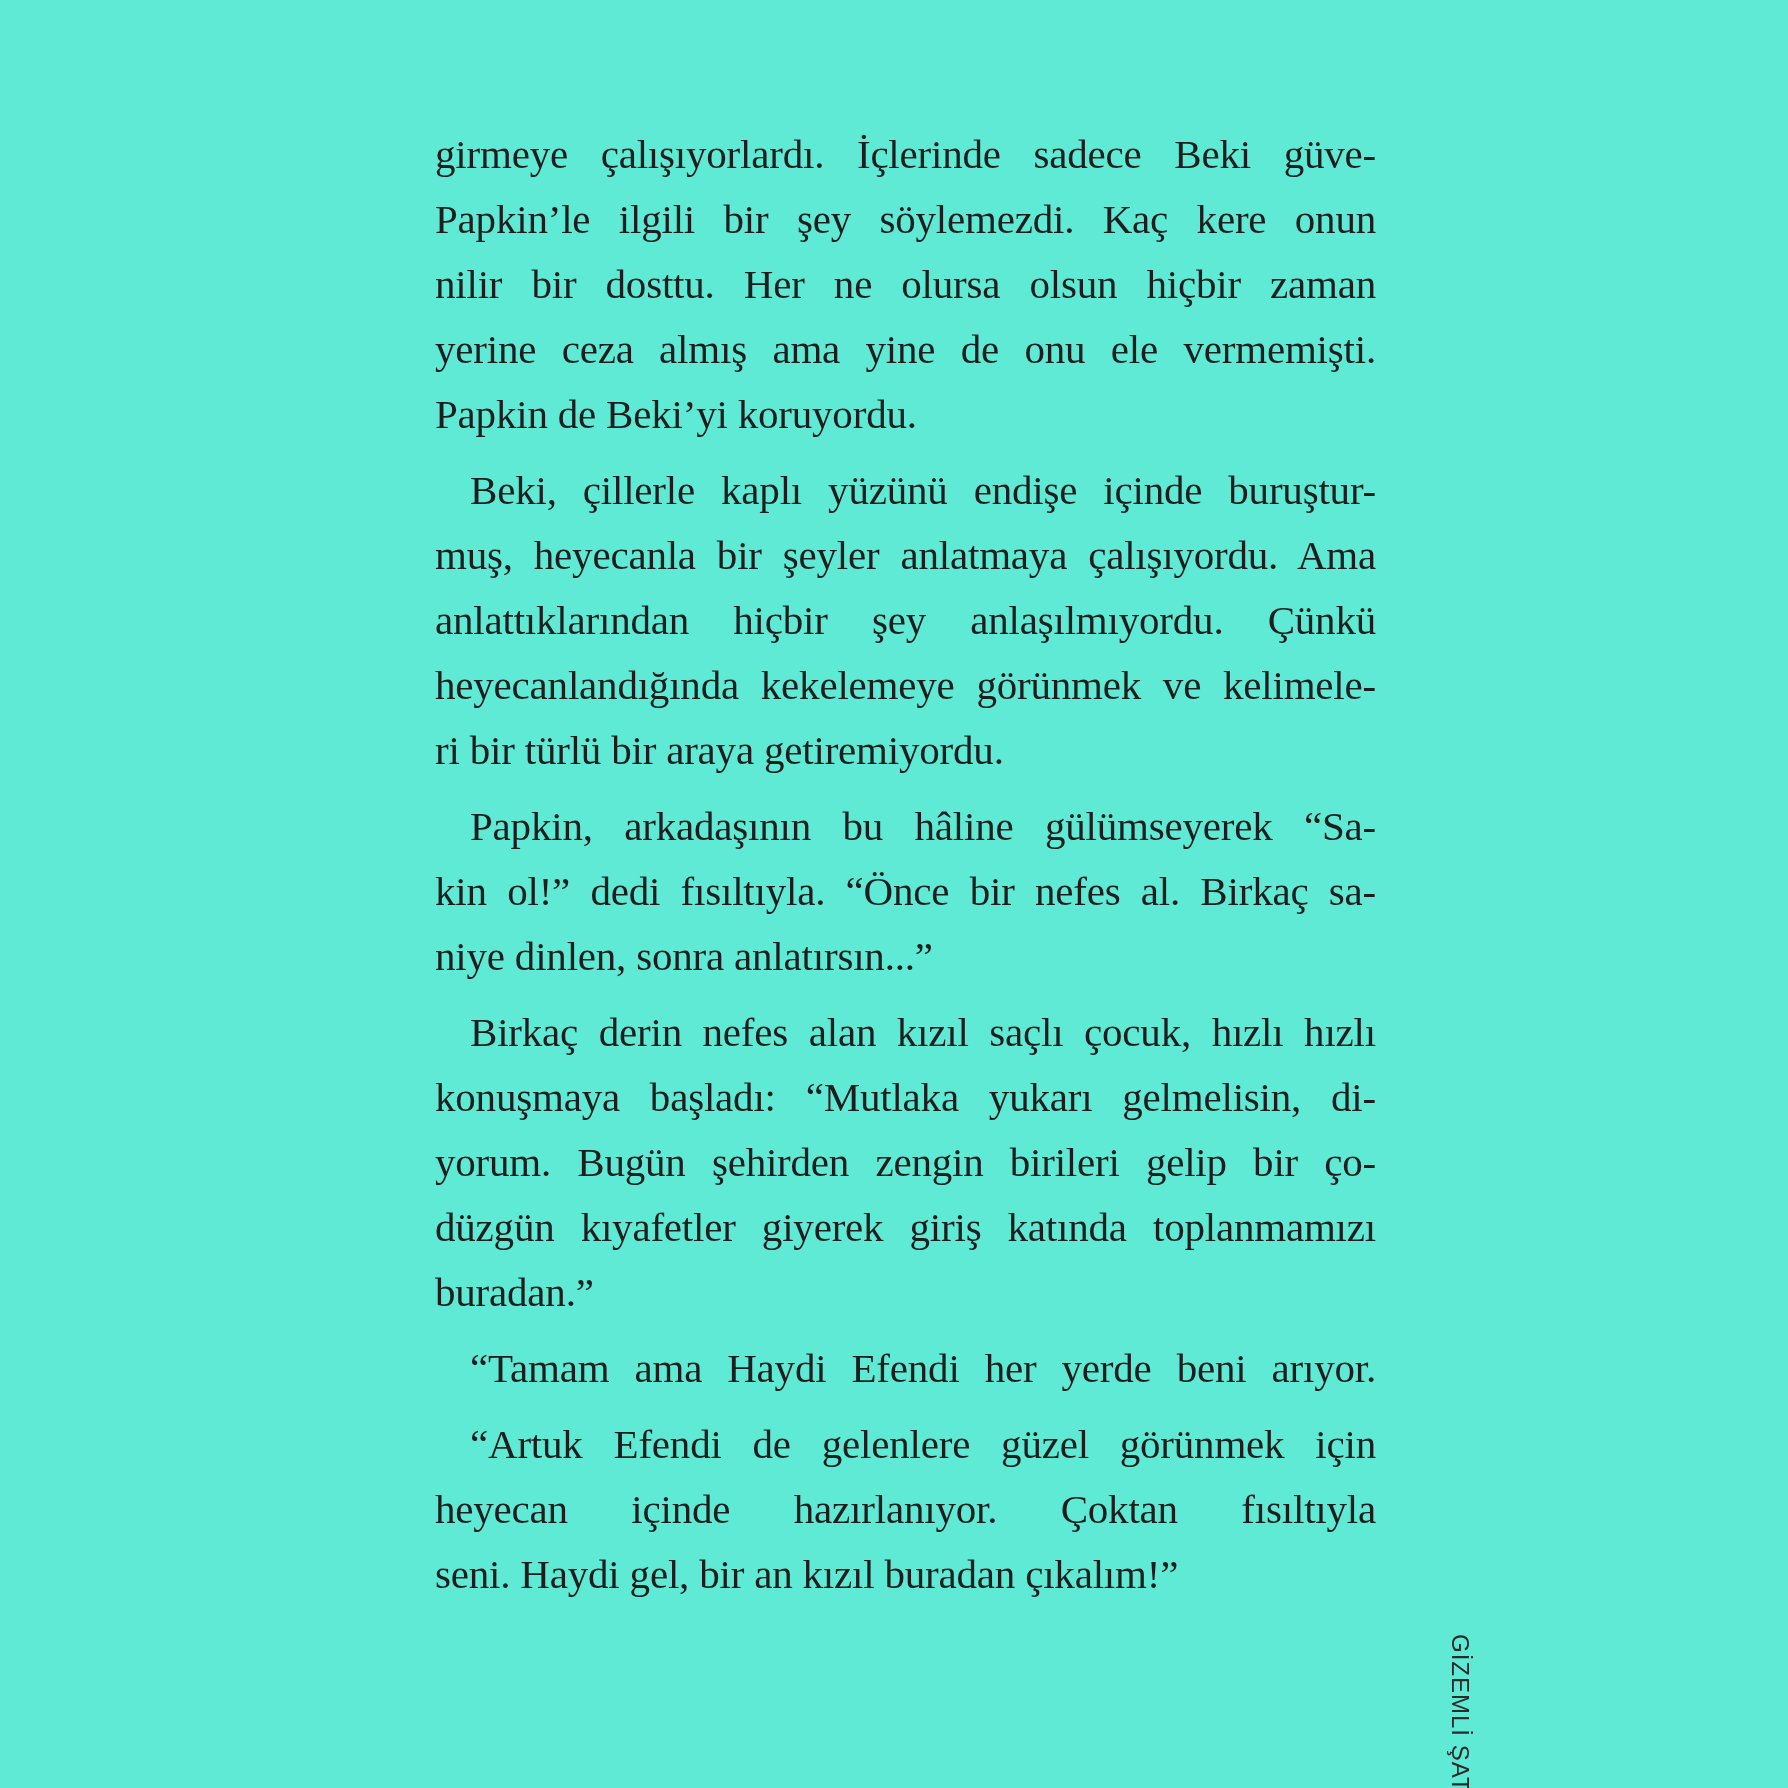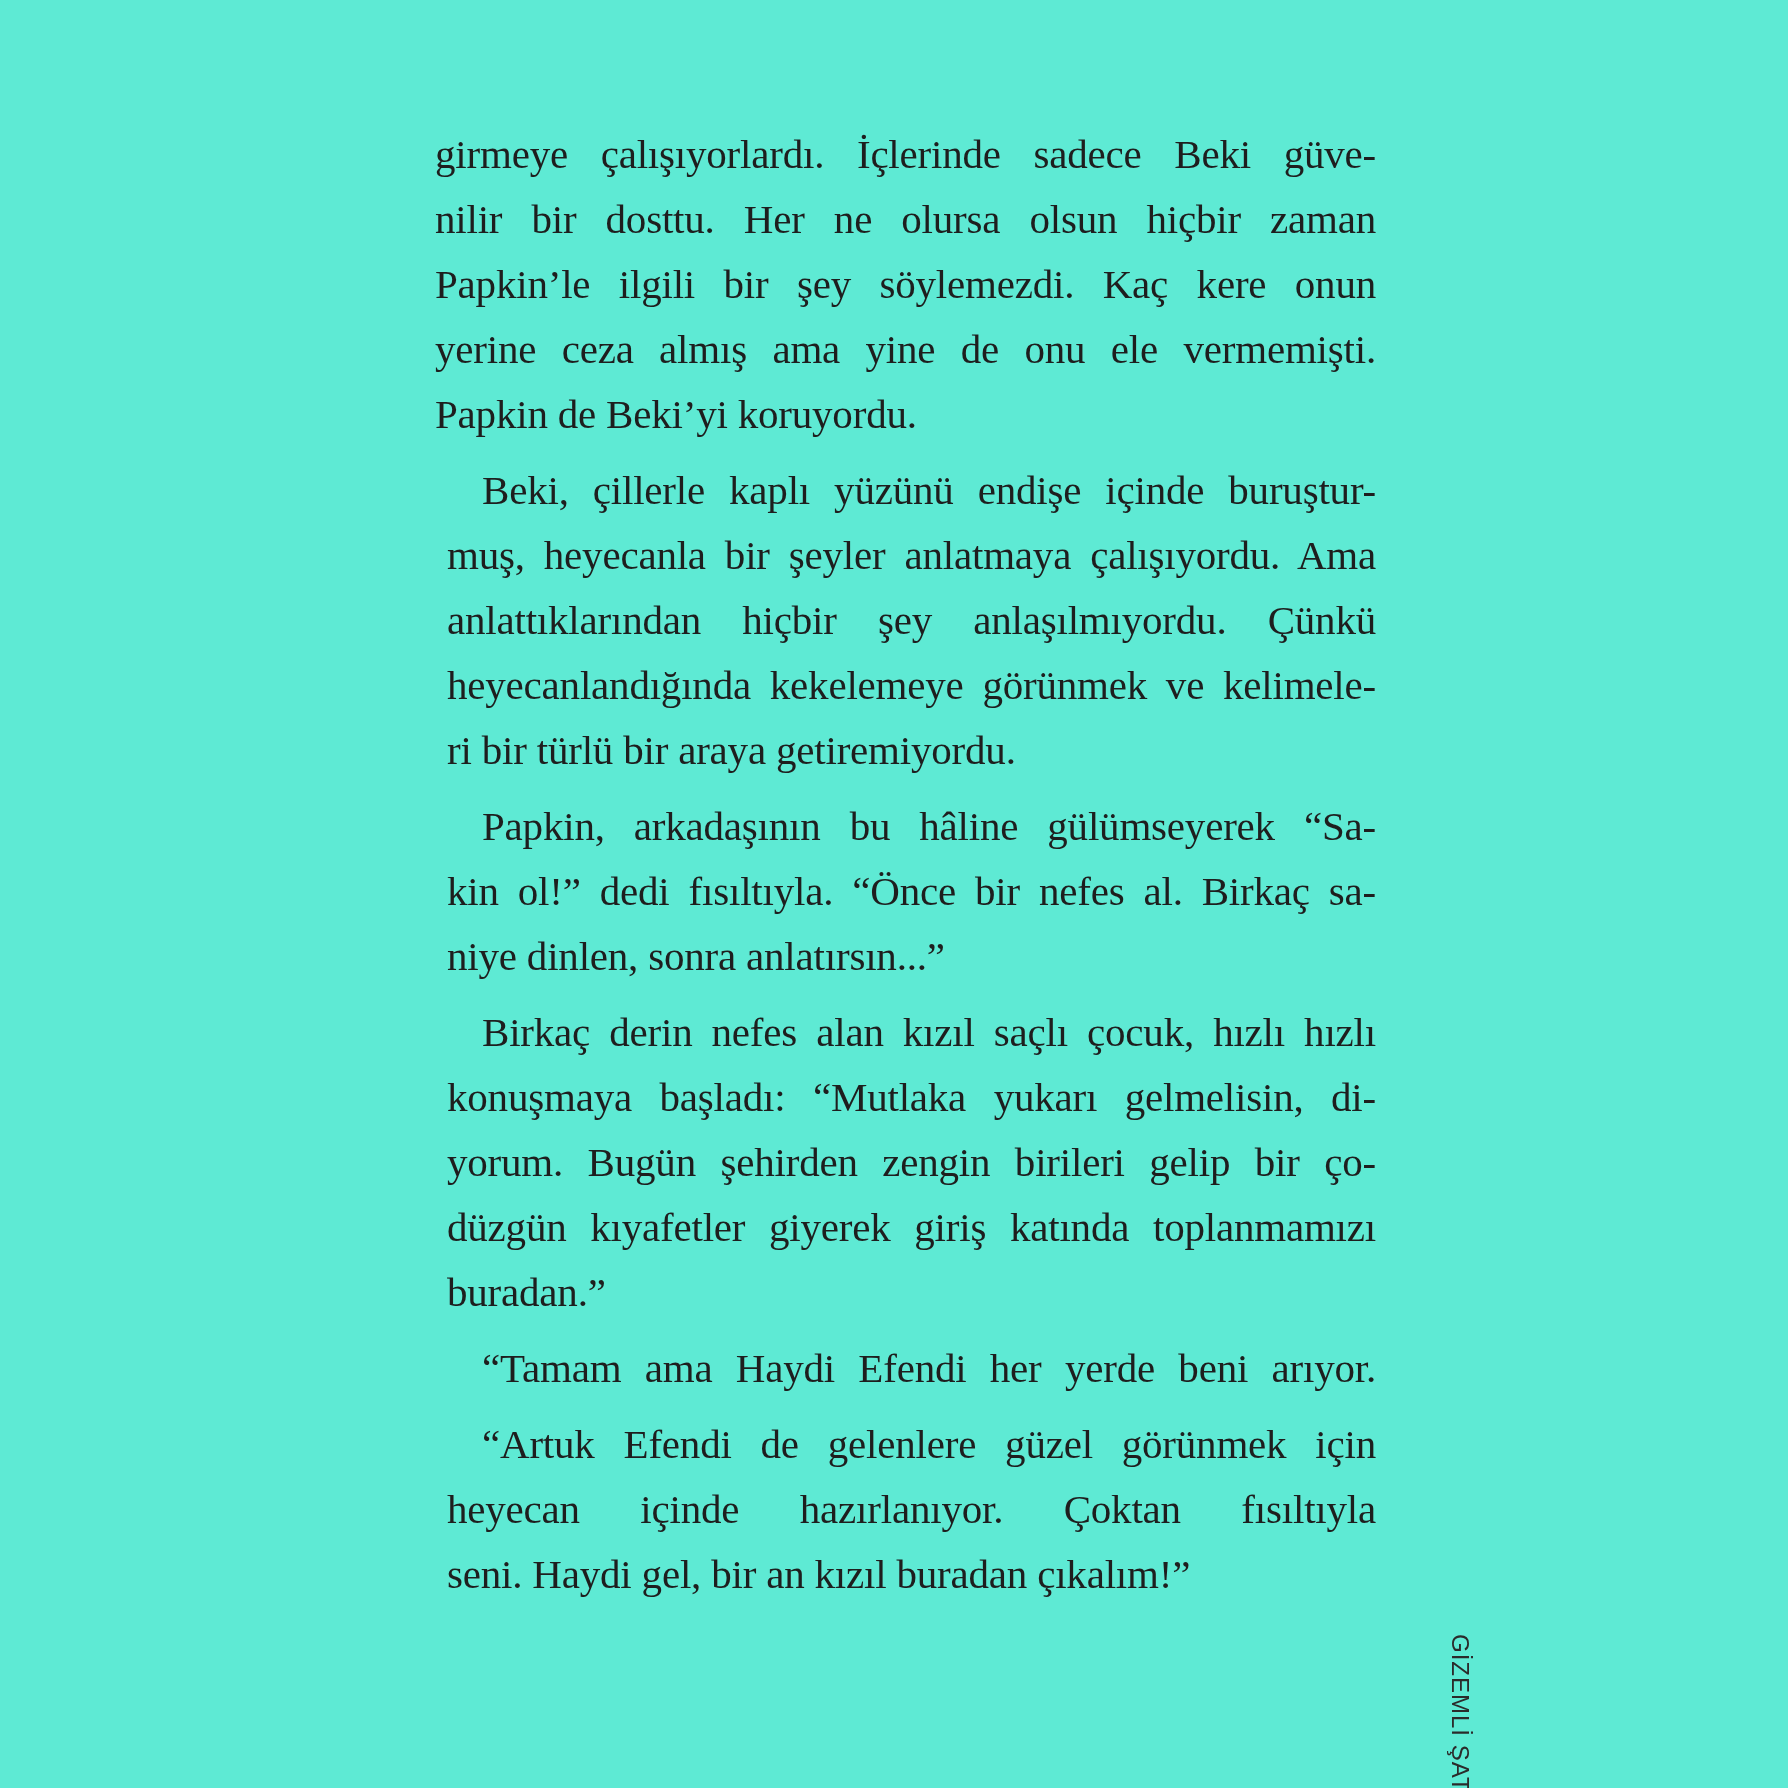--- a/index.html
+++ b/index.html
@@ -17,21 +17,20 @@
     color: #1e1e1e;
   }
   .textblock {
     position: absolute;
     left: 435px;
     top: 122px;
     width: 941px;
   }
   .para + .para {
     margin-top: 11px;
-    margin-left: 12px;
   }
   .line {
     display: block;
     font-size: 41px;
     line-height: 65px;
     letter-spacing: -0.2px;
     text-align: justify;
     text-align-last: justify;
     white-space: normal;
   }
@@ -61,22 +60,22 @@
 </style>
 </head>
 <body>
 
 <div id="page">
 
   <div class="textblock">
 
     <div class="para">
       <span class="line">girmeye çalışıyorlardı. İçlerinde sadece Beki güve-</span>
+      <span class="line">Papkin’le ilgili bir şey söylemezdi. Kaç kere onun</span>
       <span class="line">nilir bir dosttu. Her ne olursa olsun hiçbir zaman</span>
-      <span class="line">Papkin’le ilgili bir şey söylemezdi. Kaç kere onun</span>
       <span class="line">yerine ceza almış ama yine de onu ele vermemişti.</span>
       <span class="line last">Papkin de Beki’yi koruyordu.</span>
     </div>
 
     <div class="para">
       <span class="line indent">Beki, çillerle kaplı yüzünü endişe içinde buruştur-</span>
       <span class="line">muş, heyecanla bir şeyler anlatmaya çalışıyordu. Ama</span>
       <span class="line">anlattıklarından hiçbir şey anlaşılmıyordu. Çünkü</span>
       <span class="line">heyecanlandığında kekelemeye görünmek ve kelimele-</span>
       <span class="line last">ri bir türlü bir araya getiremiyordu.</span>

